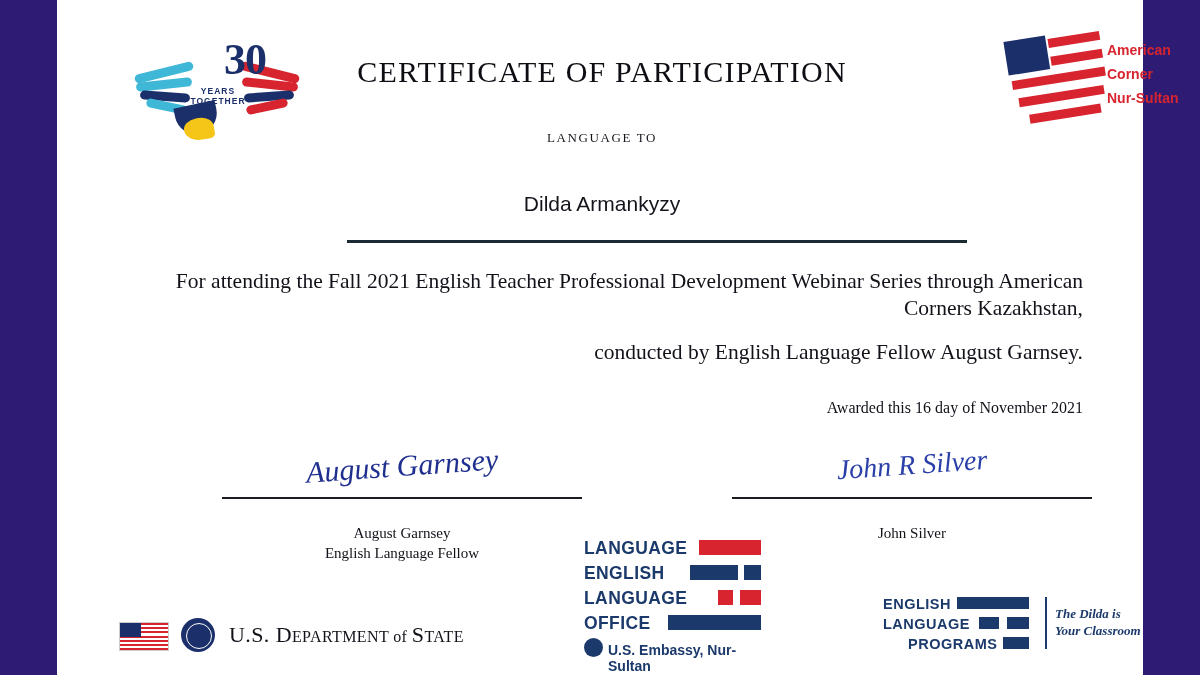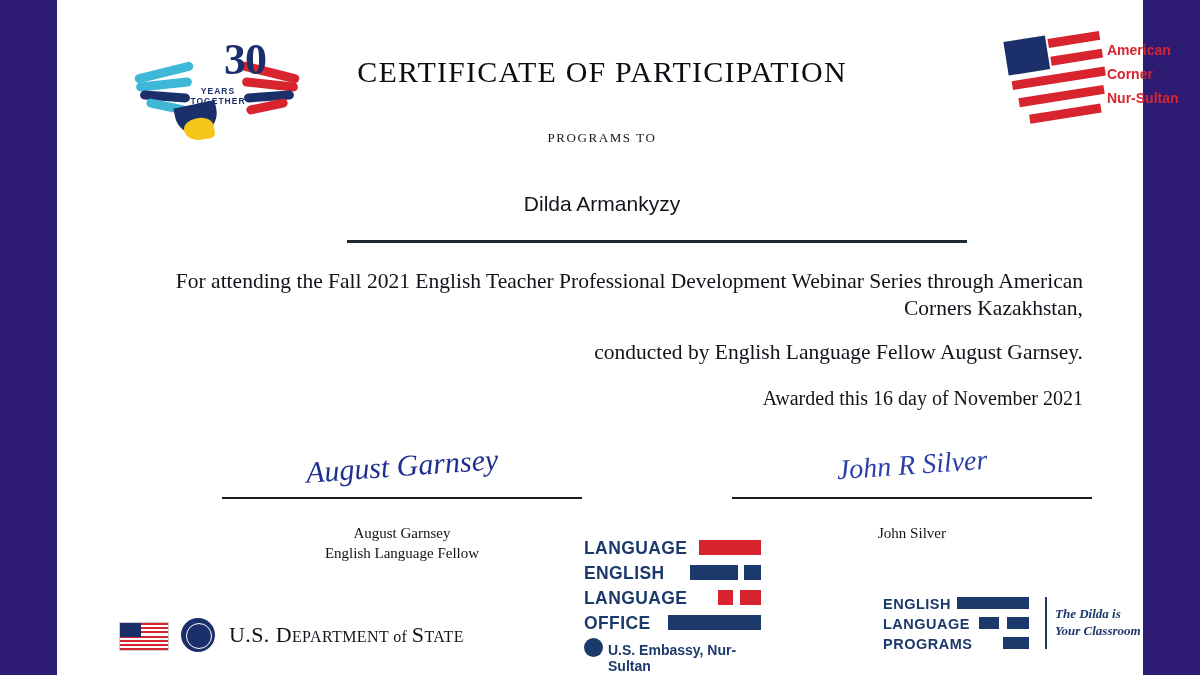--- a/index.html
+++ b/index.html
@@ -180,21 +180,21 @@
   .body-line {
     position: absolute;
     left: 60px;
     width: 966px;
     text-align: right;
     font-family: "Liberation Serif", serif;
     color: #12121a;
   }
   .body1 { top: 268px; font-size: 21.5px; line-height: 27px; }
   .body2 { top: 340px; font-size: 21.5px; }
-  .body3 { top: 387px; font-size: 20px; }
+  .body3 { top: 399px; font-size: 16px; }
 
   
   .sig-block {
     position: absolute;
     width: 360px;
     text-align: center;
   }
   .sig-left  { left: 165px; top: 455px; }
   .sig-right { left: 675px; top: 455px; }
   .sig-rule {
@@ -386,21 +386,21 @@
       <div class="num30">30</div>
       <div class="years-together">
         <span>YEARS</span><br>
         <span>TOGETHER</span>
       </div>
       <div class="blue-blob"></div>
       <div class="yellow-blob"></div>
     </div>
 
     <div class="title">CERTIFICATE OF PARTICIPATION</div>
-    <div class="awarded-to">PROGRAMS TO</div>
+    <div class="awarded-to">LANGUAGE TO</div>
 
     <div class="ac-logo">
       <div class="ac-flag">
         <div class="canton"></div>
         <div class="ac-stripe" style="left:44px; top:4px;  width:52px;"></div>
         <div class="ac-stripe" style="left:44px; top:22px; width:52px;"></div>
         <div class="ac-stripe" style="left:2px;  top:40px; width:94px;"></div>
         <div class="ac-stripe" style="left:6px;  top:58px; width:86px;"></div>
         <div class="ac-stripe" style="left:14px; top:76px; width:72px;"></div>
       </div>
@@ -471,21 +471,21 @@
   </div>
 
   <div class="elp">
     <div class="elp-row" style="top:0px;">ENGLISH</div>
     <div class="elp-bar" style="left:74px;  top:2px;  width:72px;"></div>
 
     <div class="elp-row" style="top:20px;">LANGUAGE</div>
     <div class="elp-bar" style="left:96px;  top:22px; width:20px;"></div>
     <div class="elp-bar" style="left:124px; top:22px; width:22px;"></div>
 
-    <div class="elp-row" style="top:40px;">PROGRAMS</div>
+    <div class="elp-row" style="top:40px;margin-left:25px;">PROGRAMS</div>
     <div class="elp-bar" style="left:120px; top:42px; width:26px;"></div>
 
     <div class="elp-divider"></div>
     <div class="elp-tag">
       <div>The Dilda is</div>
       <div>Your Classroom</div>
     </div>
   </div>
 
 </div>

